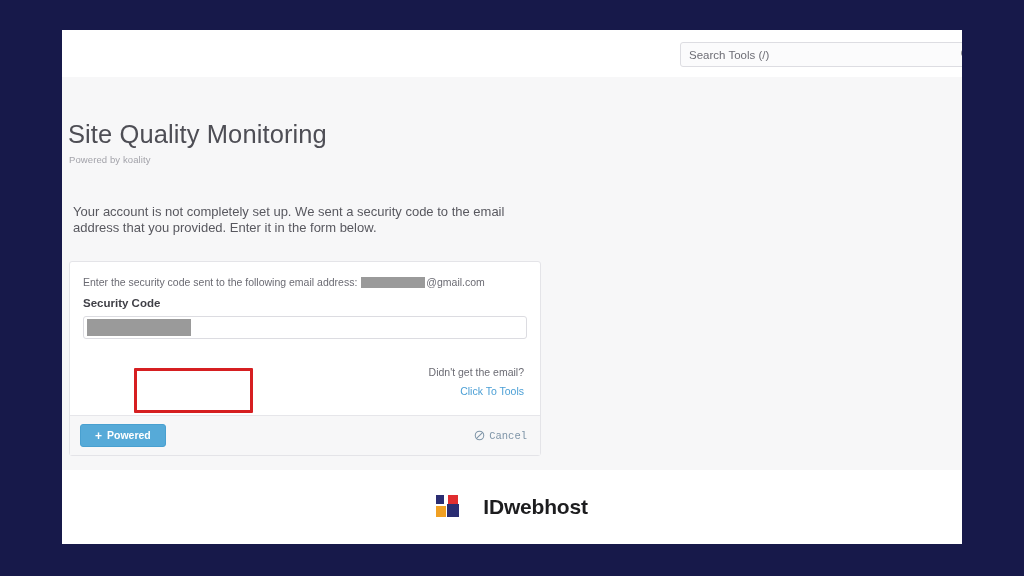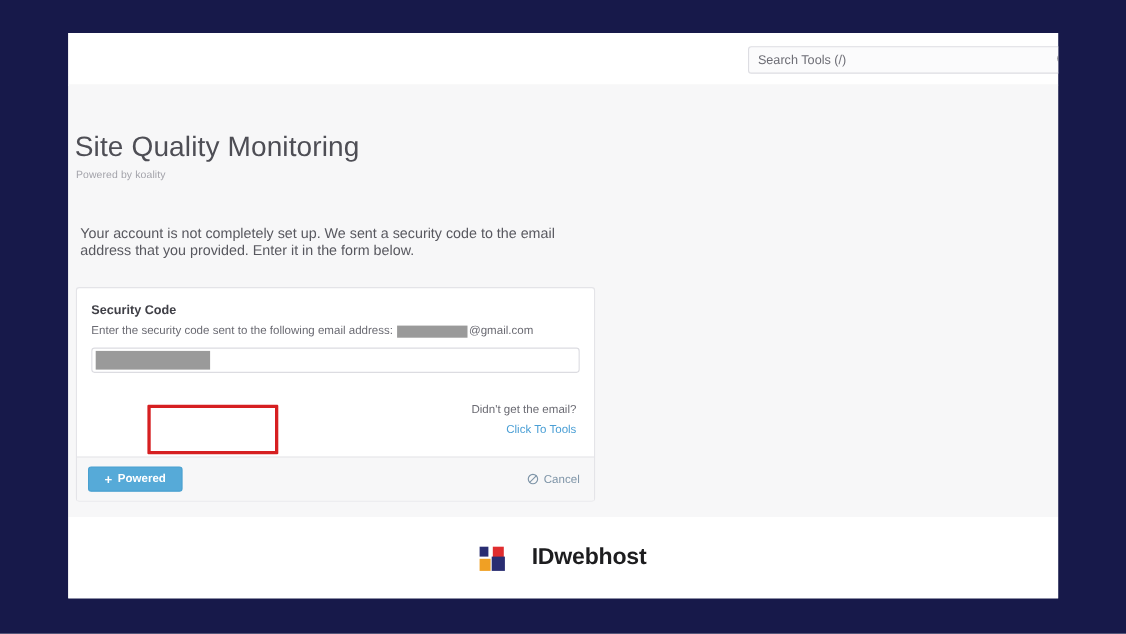--- a/index.html
+++ b/index.html
@@ -79,20 +79,21 @@
   }
 
   
   #page-body {
     position: absolute;
     left: 0;
     top: 47px;
     width: 900px;
     height: 393px;
     background: #f7f7f8;
+    padding-left: 20px;
   }
 
   #page-title {
     position: absolute;
     left: 6px;
     top: 43px;
     font-size: 25.5px;
     font-weight: 400;
     color: #4e4e55;
     letter-spacing: .1px;
@@ -234,21 +235,21 @@
   #activate-button .plus-icon {
     font-size: 12px;
     font-weight: bold;
     line-height: 1;
   }
 
   #cancel-button {
     background: transparent;
     border: 0;
     color: #7f95a8;
-    font-family: Liberation Sans, sans-serif;
+    font-family: Liberation Mono, monospace;
     font-size: 10.5px;
     cursor: pointer;
     display: inline-flex;
     align-items: center;
     gap: 4px;
     padding: 0;
   }
   #cancel-button .ban-icon { width: 11px; height: 11px; display: block; }
 
   
@@ -272,21 +273,21 @@
     top: 440px;
     width: 900px;
     height: 74px;
     background: #ffffff;
     display: flex;
     align-items: center;
     justify-content: center;
   }
   #brand-logo {
     display: flex;
-    align-items: flex-end;
+    align-items: flex-start;
     gap: 24px;
   }
   #logo-mark {
     position: relative;
     width: 23px;
     height: 22px;
   }
   #logo-mark i { position: absolute; display: block; }
   .sq-tl { left: 0;  top: 0;   width: 8px;  height: 9px;  background: #2a2d72; }
   .sq-tr { left: 12px; top: 0; width: 10px; height: 10px; background: #e02d2f; }
@@ -319,27 +320,27 @@
     <div id="page-body">
 
       <div id="page-title">Site Quality Monitoring</div>
       <div id="page-subtitle">Powered by koality</div>
 
       <p id="intro-1">Your account is not completely set up. We sent a security code to the email address that you provided. Enter it in the form below.</p>
 
       <div id="security-card">
 
         <div id="card-body">
-          <div id="card-title">Security Code</div>
-
           <div id="card-help">
             <span>Enter the security code sent to the following email address:</span>
             <span class="redaction" id="email-redaction"></span>
             <span id="email-domain">@gmail.com</span>
           </div>
+
+          <div id="card-title">Security Code</div>
 
           <div id="code-input-wrap">
             <span class="redaction" id="code-redaction"></span>
           </div>
 
           <div id="resend-block">
             <div id="resend-question">Didn't get the email?</div>
             <a id="resend-link">Click To Tools</a>
           </div>
         </div>

